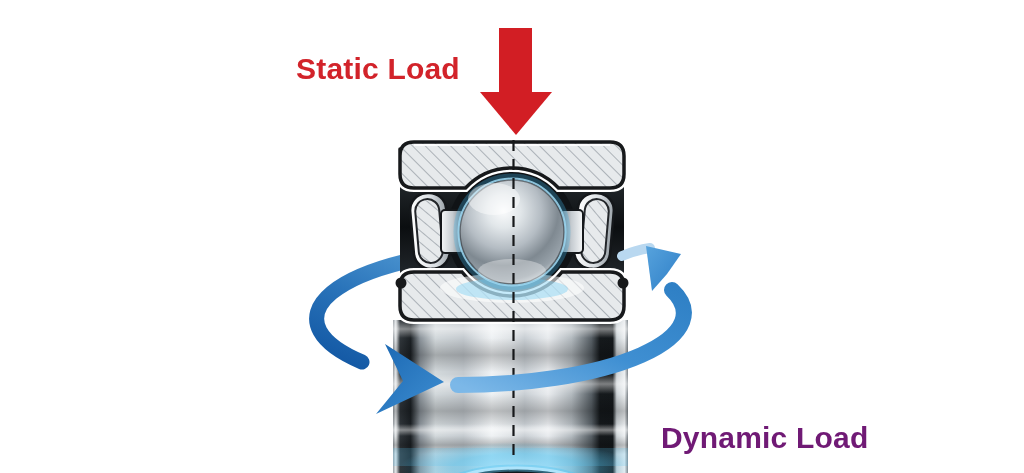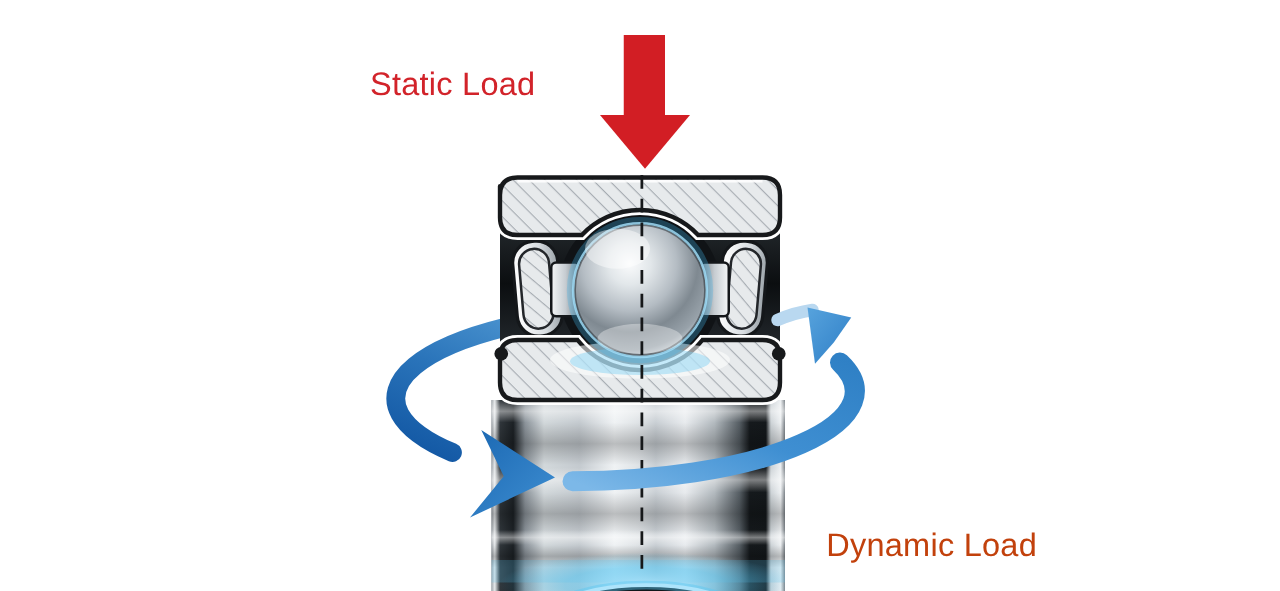--- a/index.html
+++ b/index.html
@@ -3,25 +3,25 @@
 <meta charset="utf-8">
 <style>
   html,body{margin:0;padding:0;}
   body{
     width:1024px;height:473px;position:relative;overflow:hidden;
     background:#ffffff;
     font-family:"Liberation Sans", sans-serif;
   }
   .stage{position:absolute;left:0;top:0;width:1024px;height:473px;}
   .label{
-    position:absolute;font-weight:normal;font-size:26px;letter-spacing:0.2px;
+    position:absolute;font-weight:bold;font-size:30px;letter-spacing:0.2px;
     white-space:nowrap;user-select:none;text-align:center;
   }
   .label-static{left:296px;top:52px;color:#d2232a;}
-  .label-dynamic{left:661px;top:421px;color:#c2410c;}
+  .label-dynamic{left:661px;top:421px;color:#701a75;}
   svg{display:block;}
 </style>
 </head>
 <body>
 
 <div class="stage">
   <svg width="1024" height="473" viewBox="0 0 1024 473">
     <defs>
       <pattern id="hatch" width="9" height="9" patternUnits="userSpaceOnUse" patternTransform="rotate(45)">
         <rect width="9" height="9" fill="#e7eaec"></rect>

